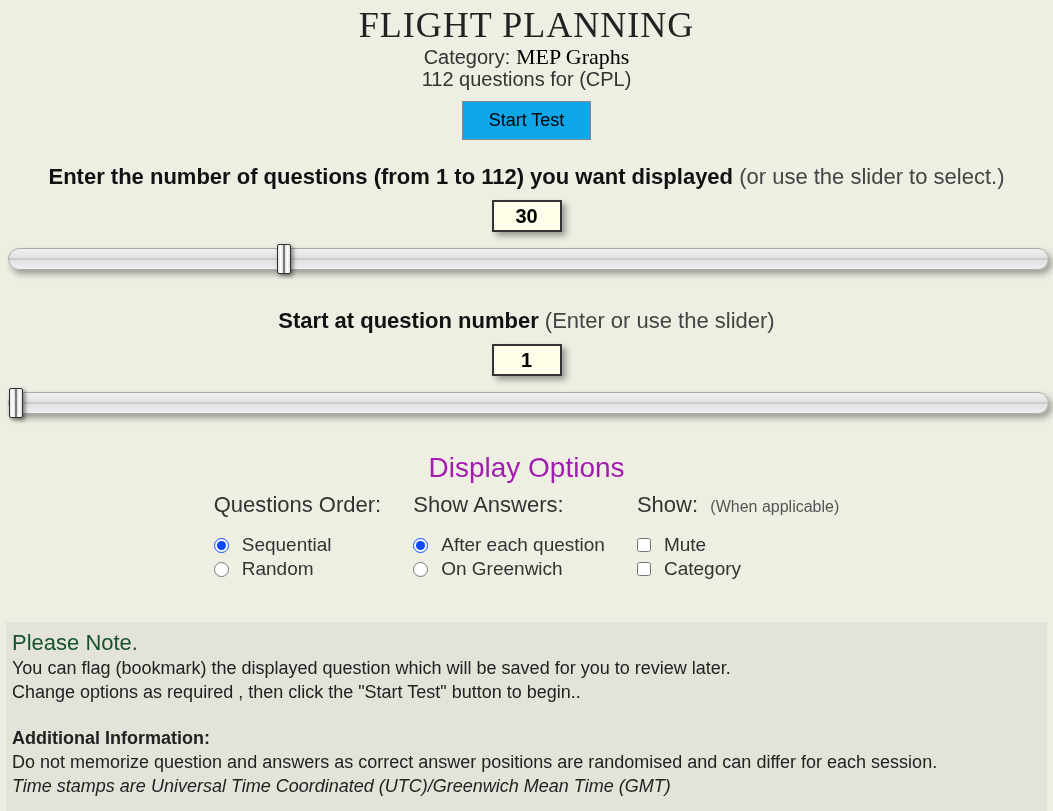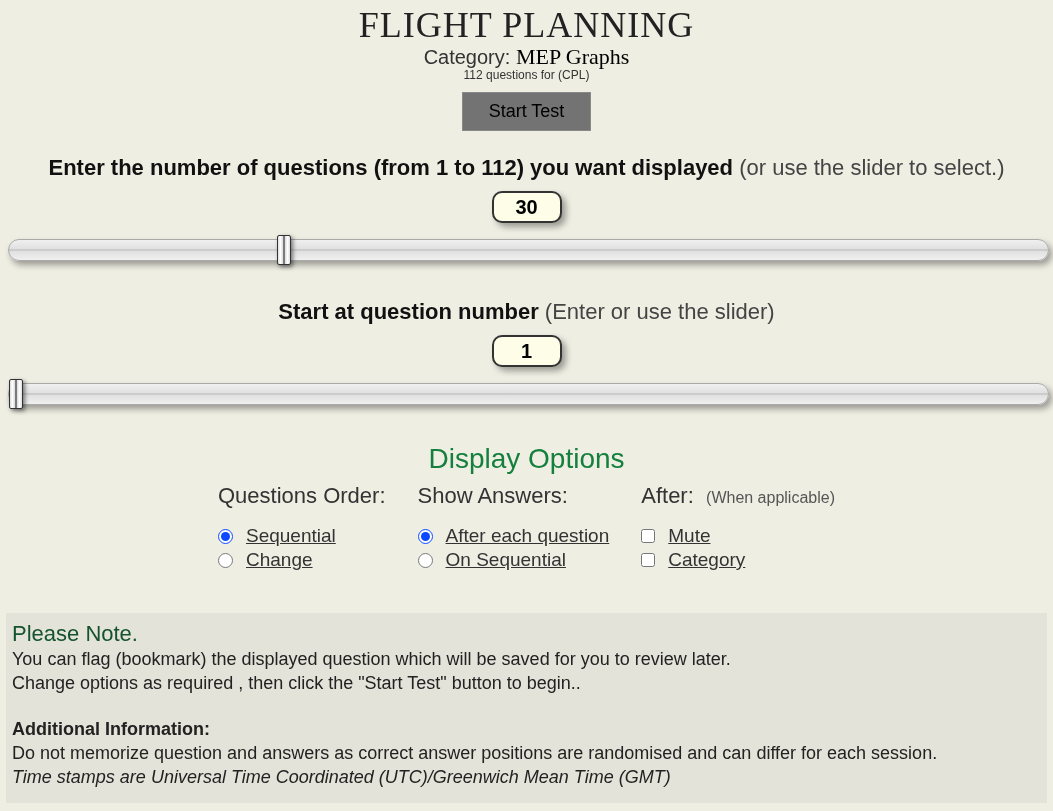--- a/index.html
+++ b/index.html
@@ -22,48 +22,48 @@
     font-size: 36px;
     letter-spacing: 1px;
     margin: 4px 0 0 0;
   }
   .category-line {
     font-size: 20px;
     margin-top: -2px;
   }
   .cat-label { color: #333; }
   .cat-value { color: #000000; font-size: 22px; font-family: Liberation Serif, serif; }
-  .count-line { font-size: 12px; color: #333; margin-top: -2px; }
+  .count-line { font-size: 20px; color: #333; margin-top: -2px; }
   .start-btn {
     display: inline-block;
     margin-top: 10px;
     padding: 8px 26px;
     font-size: 18px;
-    background: #737373;
+    background: #0ea5e9;
     border: 1px solid #888;
     cursor: pointer;
     font-family: "Segoe UI", Arial, sans-serif;
   }
   .prompt-line {
     font-size: 22px;
     margin-top: 24px;
   }
   .prompt-line .bold { font-weight: 700; color: #111; }
   .prompt-line .light { font-weight: 400; color: #444; }
   .number-box {
     display: block;
     margin: 10px auto 2px auto;
     width: 70px;
     height: 32px;
     text-align: center;
     font-size: 20px;
     font-weight: 600;
     background: #fdfde8;
     border: 2px solid #333;
-    border-radius: 10px;
+    border-radius: 0;
     box-shadow: 4px 4px 6px rgba(0,0,0,0.35);
     padding: 0;
   }
   .slider-wrap {
     margin-top: 14px;
   }
   input[type=range].hslider {
     -webkit-appearance: none;
     width: 100%;
     height: 22px;
@@ -97,21 +97,21 @@
     height: 30px;
     background: linear-gradient(to right, #ddd 0%, #fff 20%, #ddd 40%, #333 50%, #ddd 60%, #fff 80%, #ddd 100%);
     border: 1px solid #333;
     border-radius: 2px;
     box-shadow: 2px 2px 4px rgba(0,0,0,0.5);
     cursor: pointer;
   }
   .section-gap { margin-top: 34px; }
   .display-options-heading {
     font-size: 28px;
-    color: #15803d;
+    color: #a21caf;
     margin-top: 34px;
     margin-bottom: 8px;
   }
   .options-row {
     display: flex;
     justify-content: center;
     gap: 32px;
     margin-top: 6px;
   }
   .opt-col { text-align: left; }
@@ -127,21 +127,20 @@
     font-weight: normal;
   }
   .opt-item {
     font-size: 19px;
     color: #333;
     display: flex;
     align-items: center;
     gap: 11px;
     margin-bottom: 2px;
     white-space: nowrap;
-    text-decoration: underline;
   }
   .opt-item input[type=radio] {
     accent-color: #0a49ff;
     width: 15px; height: 15px;
     margin: 0 2px 0 0;
   }
   .opt-item input[type=checkbox] {
     width: 14px; height: 14px;
     margin: 0 2px 0 0;
   }
@@ -196,39 +195,39 @@
 
   <div class="options-row">
     <div class="opt-col">
       <div class="opt-heading">Questions Order:</div>
       <label class="opt-item">
         <input type="radio" name="order" checked="" style="">
         <span>Sequential</span>
       </label>
       <label class="opt-item">
         <input type="radio" name="order" style="">
-        <span>Change</span>
+        <span>Random</span>
       </label>
     </div>
 
     <div class="opt-col">
       <div class="opt-heading">Show Answers:</div>
       <label class="opt-item">
         <input type="radio" name="answers" checked="" style="">
         <span>After each question</span>
       </label>
       <label class="opt-item">
         <input type="radio" name="answers" style="">
-        <span>On Sequential</span>
+        <span>On Greenwich</span>
       </label>
     </div>
 
     <div class="opt-col">
       <div class="opt-heading">
-        <span>After:</span>
+        <span>Show:</span>
         &nbsp;<span class="opt-sub">(When applicable)</span>
       </div>
       <label class="opt-item">
         <input type="checkbox" style="">
         <span>Mute</span>
       </label>
       <label class="opt-item">
         <input type="checkbox" style="">
         <span>Category</span>
       </label>

